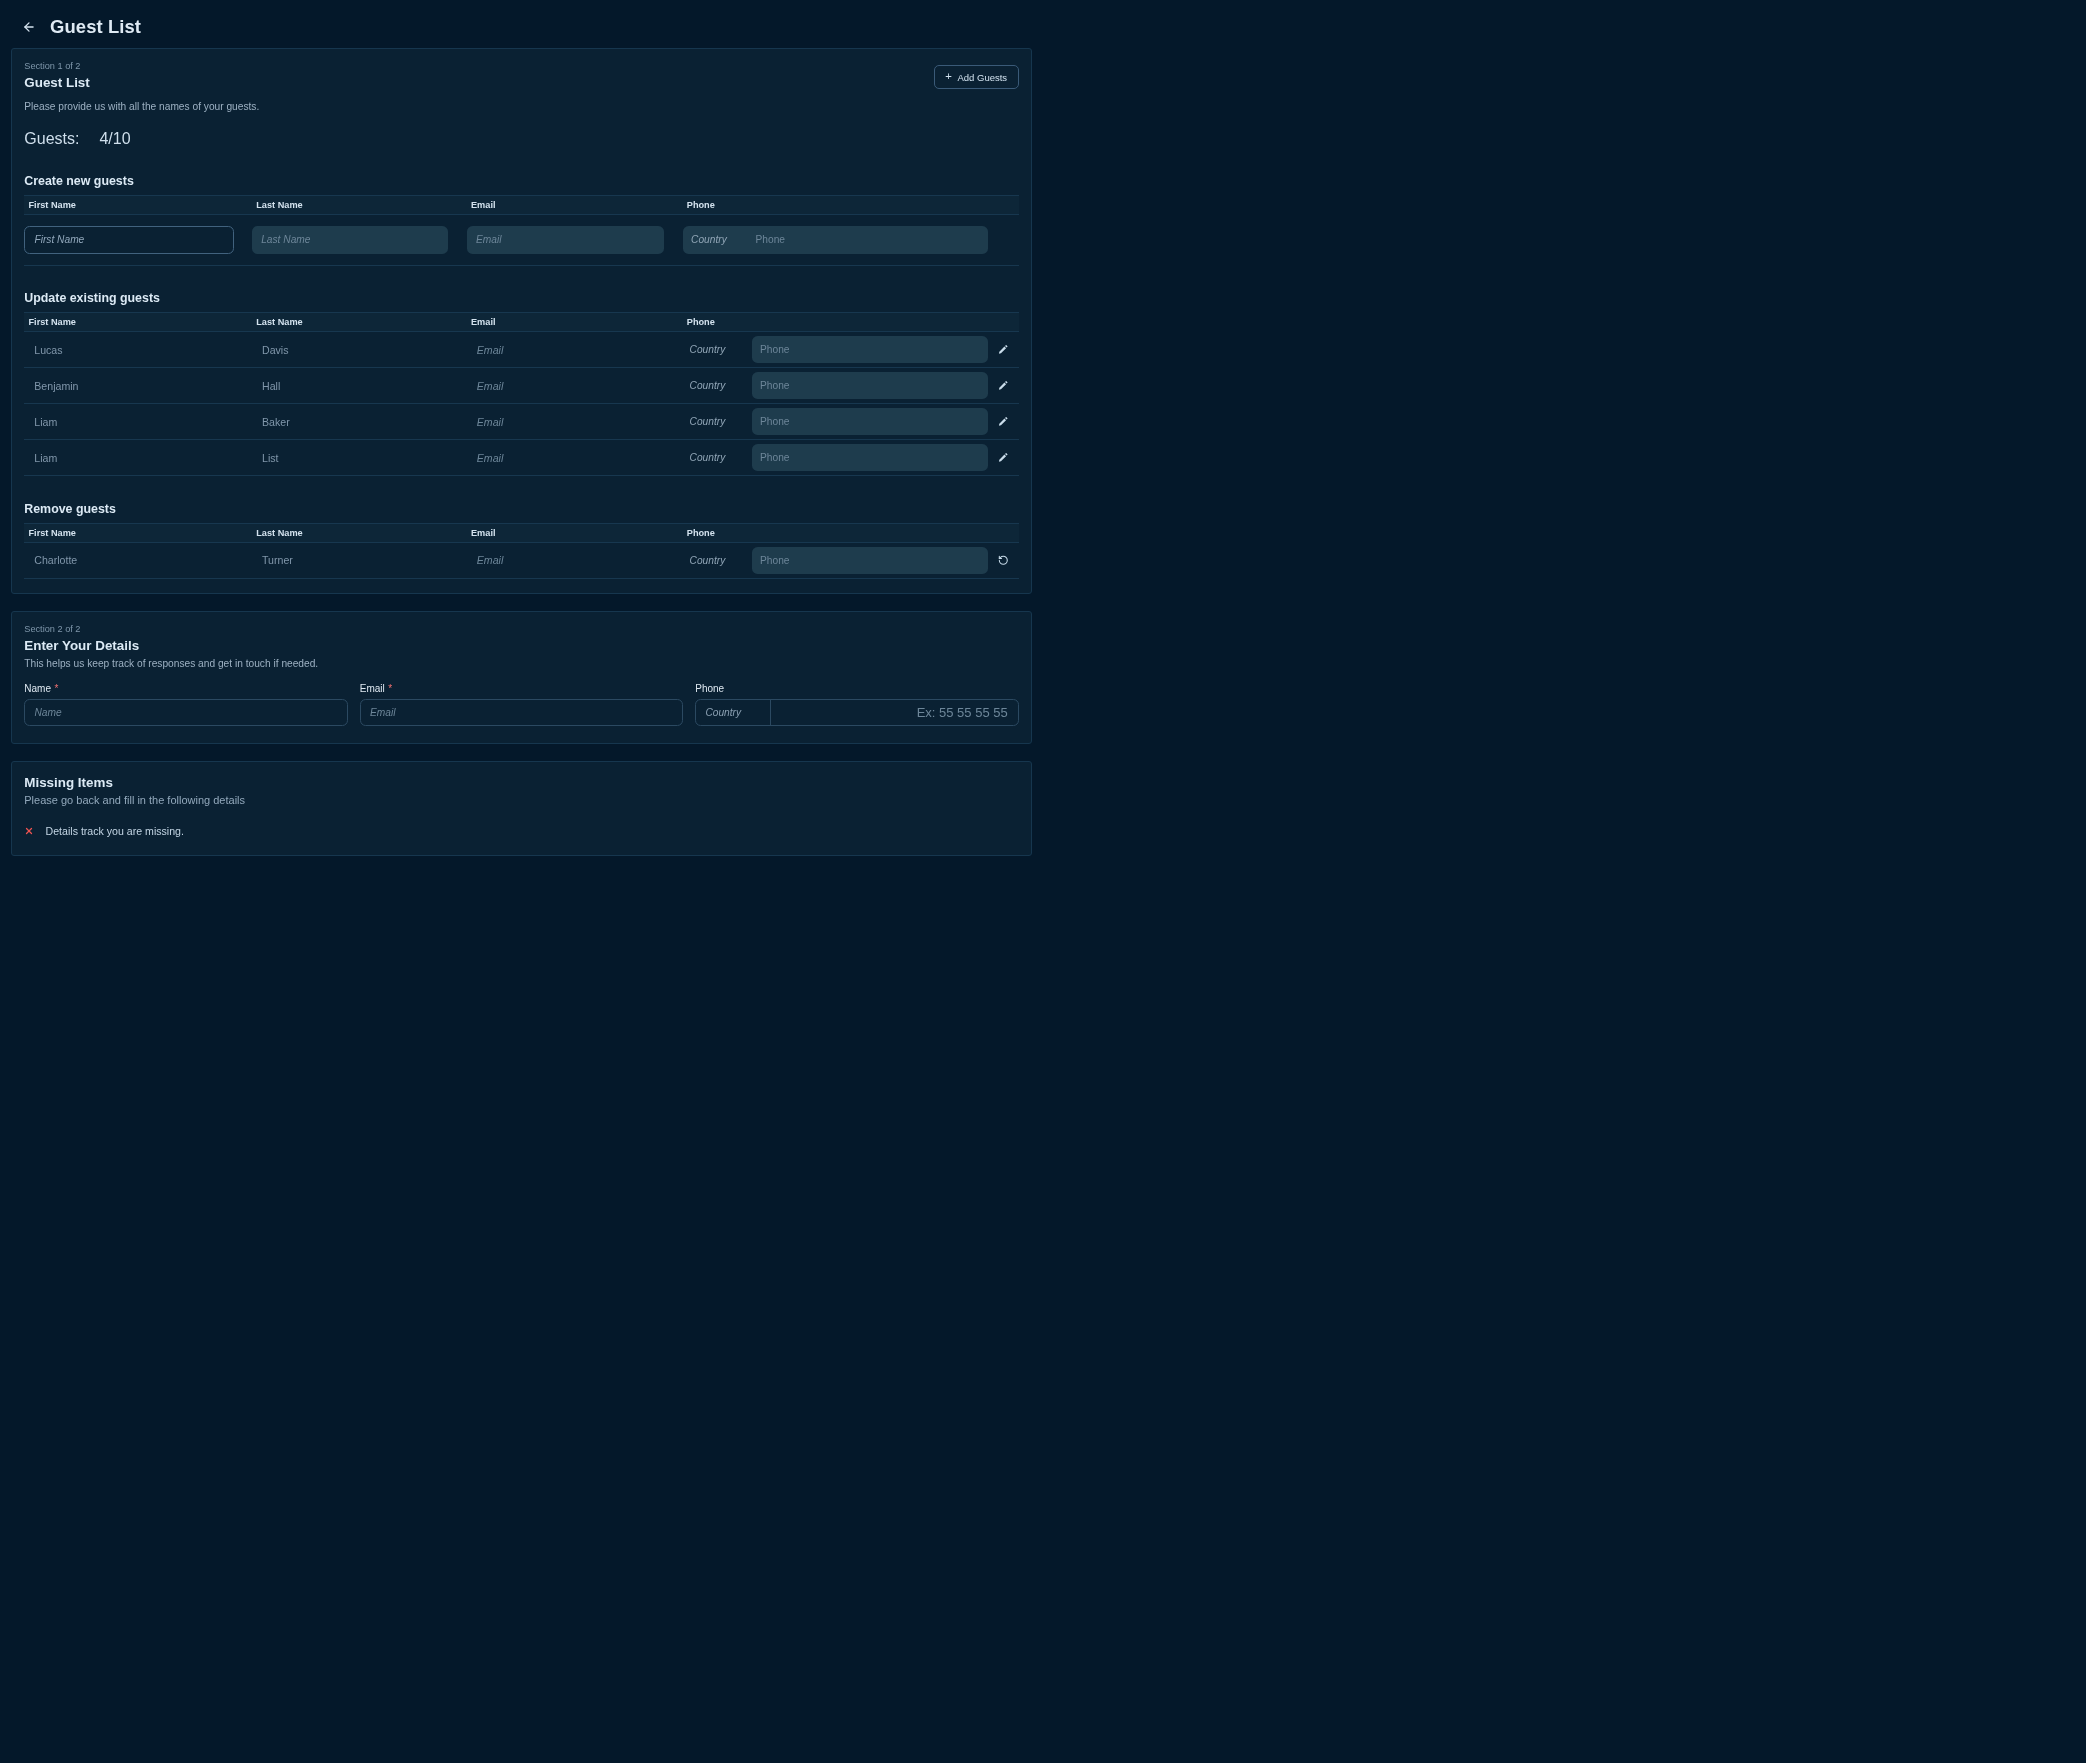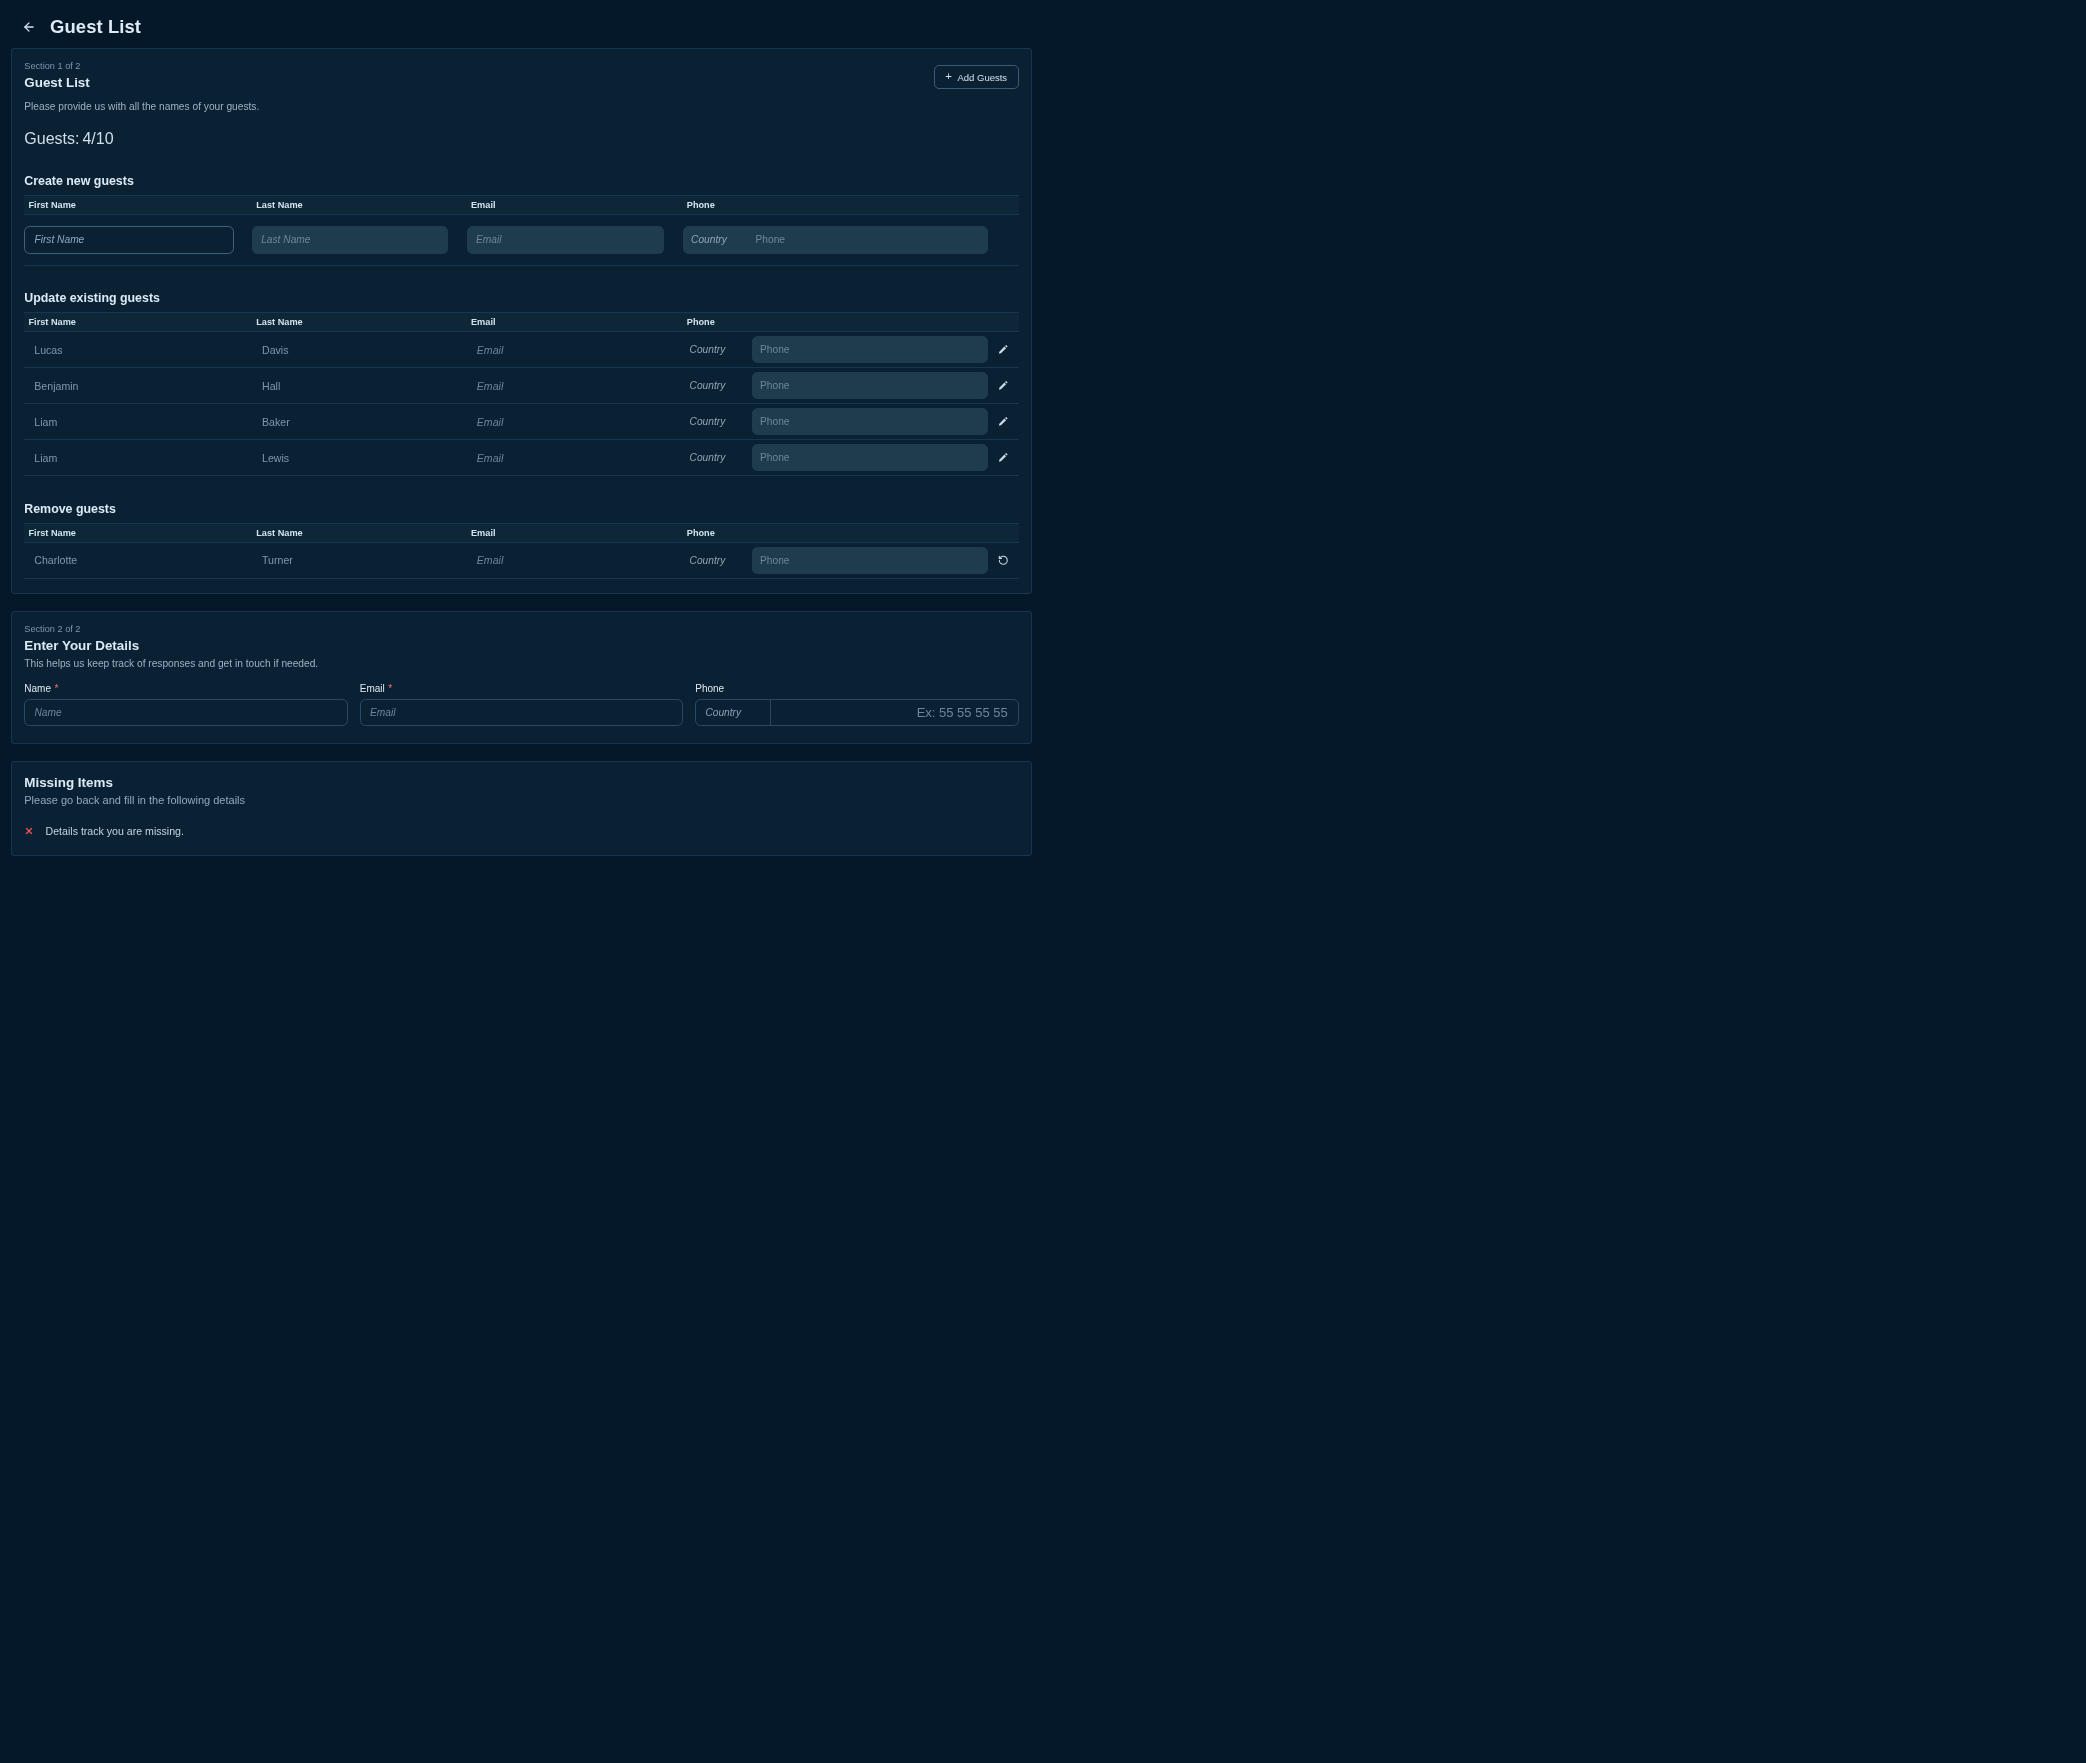--- a/index.html
+++ b/index.html
@@ -47,21 +47,21 @@
   .card-title{font-size:13.4px;font-weight:700;color:var(--heading);}
   .card-head{display:flex;justify-content:space-between;align-items:flex-start;}
   .add-btn{
     display:inline-flex;align-items:center;gap:5.6px;
     background:transparent;border:0.7px solid var(--btn-border);
     color:var(--btn-text);font-size:9.5px;font-family:inherit;
     padding:5px 10.6px;border-radius:5px;cursor:pointer;margin-top:4.2px;
   }
   .add-btn .plus{font-size:11.3px;line-height:1;font-weight:400;}
   .desc{font-size:10.2px;color:var(--text);margin-top:11.3px;}
-  .guests-line{display:flex;align-items:baseline;gap:3px;margin-top:18.4px;color:#cfdfec;}
+  .guests-line{display:flex;align-items:baseline;gap:20px;margin-top:18.4px;color:#cfdfec;}
   .guests-label{font-size:16px;}
   .guests-count{font-size:16px;}
   .sub-heading{font-size:12.4px;font-weight:700;color:var(--heading);margin-top:25.4px;margin-bottom:7px;}
   
   .gtable{width:100%;}
   .grow{
     display:grid;
     grid-template-columns:22.9% 21.6% 21.7% 1fr 31px;
     align-items:center;
   }
@@ -267,21 +267,21 @@
               <svg viewBox="0 0 24 24" fill="currentColor">
                   <path d="M21.28 6.4a1.1 1.1 0 0 0 0-1.56L19.16 2.72a1.1 1.1 0 0 0-1.56 0l-1.75 1.75 3.68 3.68 1.75-1.75zM14.6 5.72 3 17.32V21h3.68l11.6-11.6-3.68-3.68zM3 17.32l-.9 4.58 4.58-.9"></path>
                 </svg>
             </span>
           </button>
         </div>
       </div>
 
       <div class="grow g-body-row">
         <div class="cell-text">Liam</div>
-        <div class="cell-text">Lewis</div>
+        <div class="cell-text">List</div>
         <div class="cell-placeholder">Email</div>
         <div class="phone-cell">
           <span class="country-label">Country</span>
           <input class="phone-input" type="text" placeholder="Phone" style="">
         </div>
         <div class="action-cell">
           <button class="icon-btn">
             <span style="display:flex;">
               <svg viewBox="0 0 24 24" fill="currentColor">
                   <path d="M21.28 6.4a1.1 1.1 0 0 0 0-1.56L19.16 2.72a1.1 1.1 0 0 0-1.56 0l-1.75 1.75 3.68 3.68 1.75-1.75zM14.6 5.72 3 17.32V21h3.68l11.6-11.6-3.68-3.68zM3 17.32l-.9 4.58 4.58-.9"></path>

